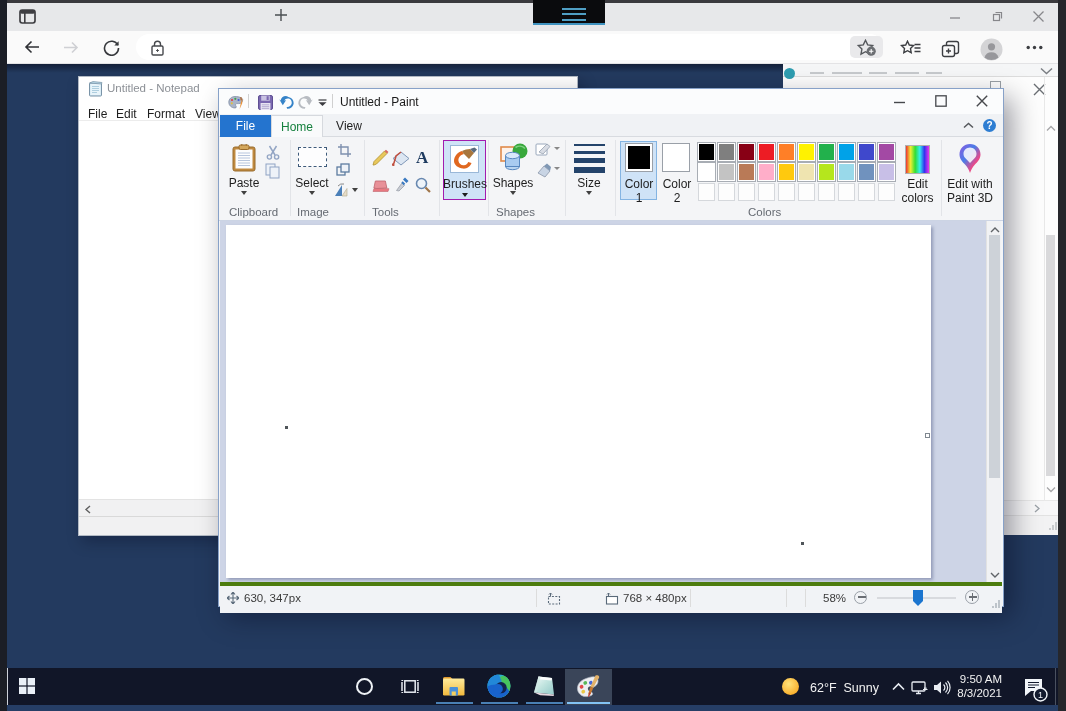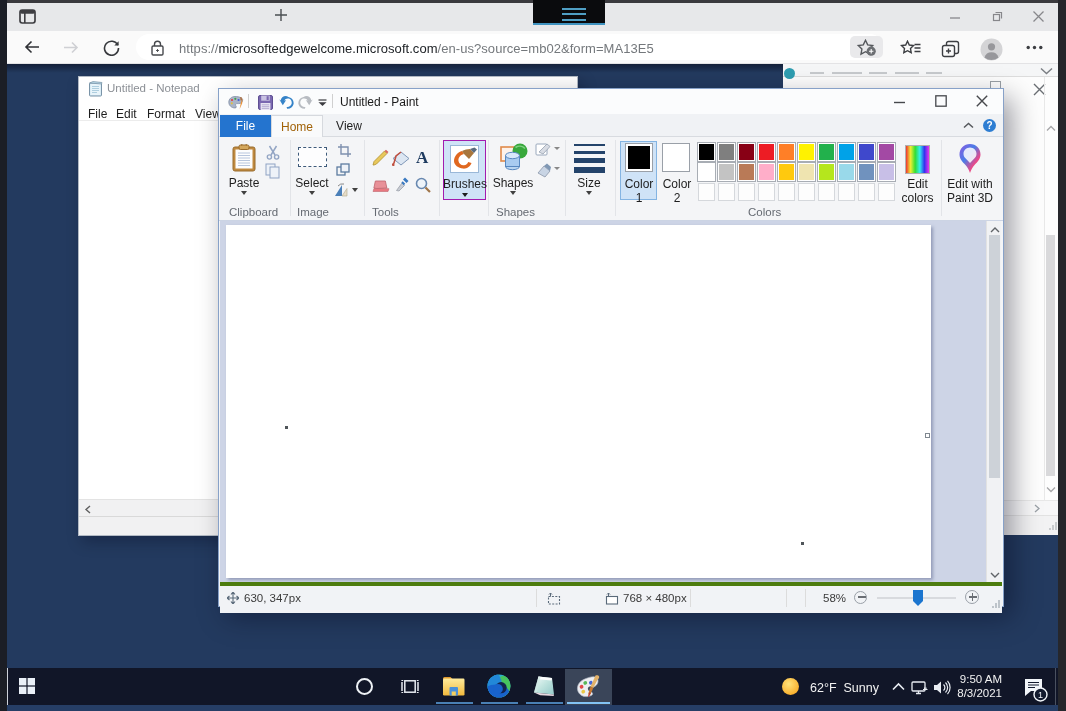--- a/index.html
+++ b/index.html
@@ -29,21 +29,21 @@
 #nptitle{left:28px;top:5px;font-size:11.5px;color:#8c9096}
 .npmenu{position:absolute;top:30px;font-size:12px;color:#1e1e1e}
 #nphs{left:0;top:422px;width:498px;height:17px;background:#f1f1f2;border-top:1px solid #e3e3e3}
 #npstat{left:0;top:439px;width:498px;height:19px;background:#f1f1f2;border-top:1px solid #d9d9d9}
 
 #paint{left:218px;top:88px;width:786px;height:519px;background:#f4f5f7;border:1px solid #87a1c8;box-shadow:8px 10px 26px rgba(0,0,20,.4)}
 #ptitle{left:0;top:0;width:784px;height:25px;background:#fbfcfd}
 #ptitletext{left:121px;top:6px;font-size:12px;color:#1a1a1a}
 #ptabs{left:0;top:25px;width:784px;height:23px;background:#f0f2f5;border-bottom:1px solid #d8dbe0}
 #pfile{left:1px;top:0.5px;width:51px;height:23px;background:#2474cf;color:#fff;font-size:12px;text-align:center;line-height:23px}
-#phome{left:52px;top:0.5px;width:52px;height:23.5px;background:#f9fafb;border:1px solid #d6d9de;border-bottom:none;color:#a16207;font-size:12px;text-align:center;line-height:23px}
+#phome{left:52px;top:0.5px;width:52px;height:23.5px;background:#f9fafb;border:1px solid #d6d9de;border-bottom:none;color:#15803d;font-size:12px;text-align:center;line-height:23px}
 #pview{left:104px;top:0.5px;width:52px;height:23px;color:#1f1f1f;font-size:12px;text-align:center;line-height:23px}
 #pribbon{left:0;top:48px;width:784px;height:84px;background:#f4f5f7;border-bottom:1px solid #ccd4e4}
 .gsep{position:absolute;top:3px;width:1px;height:76px;background:#e2e4e8}
 .glabel{position:absolute;top:69px;font-size:11.5px;color:#656a72;text-align:left}
 .btxt{position:absolute;font-size:12px;color:#1e1e1e;text-align:center}
 .sw{position:absolute;width:17.5px;height:17.5px;border:1.5px solid #fff;outline:1px solid #a8adb4}
 .swe{position:absolute;width:17.5px;height:17.5px;background:#fdfdfd;border:1px solid #d5d8dc}
 .drop{position:absolute;width:0;height:0;border-left:3.5px solid transparent;border-right:3.5px solid transparent;border-top:4px solid #404040}
 #pcanvasarea{left:1px;top:132px;width:766px;height:361px;background:#cdd4e6}
 #pcanvas{left:6px;top:4px;width:704.5px;height:352.5px;background:#fff;box-shadow:2px 2px 3px rgba(90,100,140,.5)}
@@ -419,21 +419,20 @@
   <svg class="abs" style="left:103px;top:8px" width="17" height="17" viewBox="0 0 17 17">
       <path d="M14.8 6.2A7 7 0 1 0 15.5 9" fill="none" stroke="#36383c" stroke-width="1.6"></path>
       <path d="M15.6 2.2v4.3h-4.3z" fill="#36383c"></path>
     </svg>
   <div class="abs" id="urlpill"></div>
   <svg class="abs" style="left:151px;top:9px" width="13" height="16" viewBox="0 0 13 16">
       <rect x="1" y="6" width="11" height="9" rx="1.2" fill="none" stroke="#47494d" stroke-width="1.4"></rect>
       <path d="M3.5 6V4.2a3 3 0 0 1 6 0V6" fill="none" stroke="#47494d" stroke-width="1.4"></path>
       <path d="M6.5 9v3M5 10.5h3" stroke="#47494d" stroke-width=".9"></path>
     </svg>
-  <div class="abs" id="urltext">https://<b>microsoftedgewelcome.microsoft.com</b>/en-us?source=mb02&amp;form=MA13E5</div>
   <div class="abs" style="left:850px;top:5px;width:33px;height:22px;background:#e9e9eb;border-radius:5px"></div>
   <svg class="abs" style="left:856px;top:8px" width="22" height="18" viewBox="0 0 22 18">
     <path d="M9.5 1.3l2.2 4.6 5 .7-3.6 3.5.9 5-4.5-2.4-4.5 2.4.9-5L2.3 6.6l5-.7z" fill="none" stroke="#55585c" stroke-width="1.4"></path>
     <circle cx="15.2" cy="12.2" r="4.6" fill="#6b6e72"></circle>
       <path d="M15.2 10v4.4M13 12.2h4.4" stroke="#fff" stroke-width="1.1"></path>
   </svg>
   <svg class="abs" style="left:900px;top:9px" width="21" height="16" viewBox="0 0 21 16">
     <path d="M7.5 1.2l1.8 3.8 4.2.6-3 2.9.7 4.2-3.7-2-3.7 2 .7-4.2-3-2.9 4.2-.6z" fill="none" stroke="#3c3e42" stroke-width="1.4"></path>
     <path d="M14.5 4.5h6M14.5 8h6M14.5 11.5h6" stroke="#3c3e42" stroke-width="1.4"></path>
   </svg>

